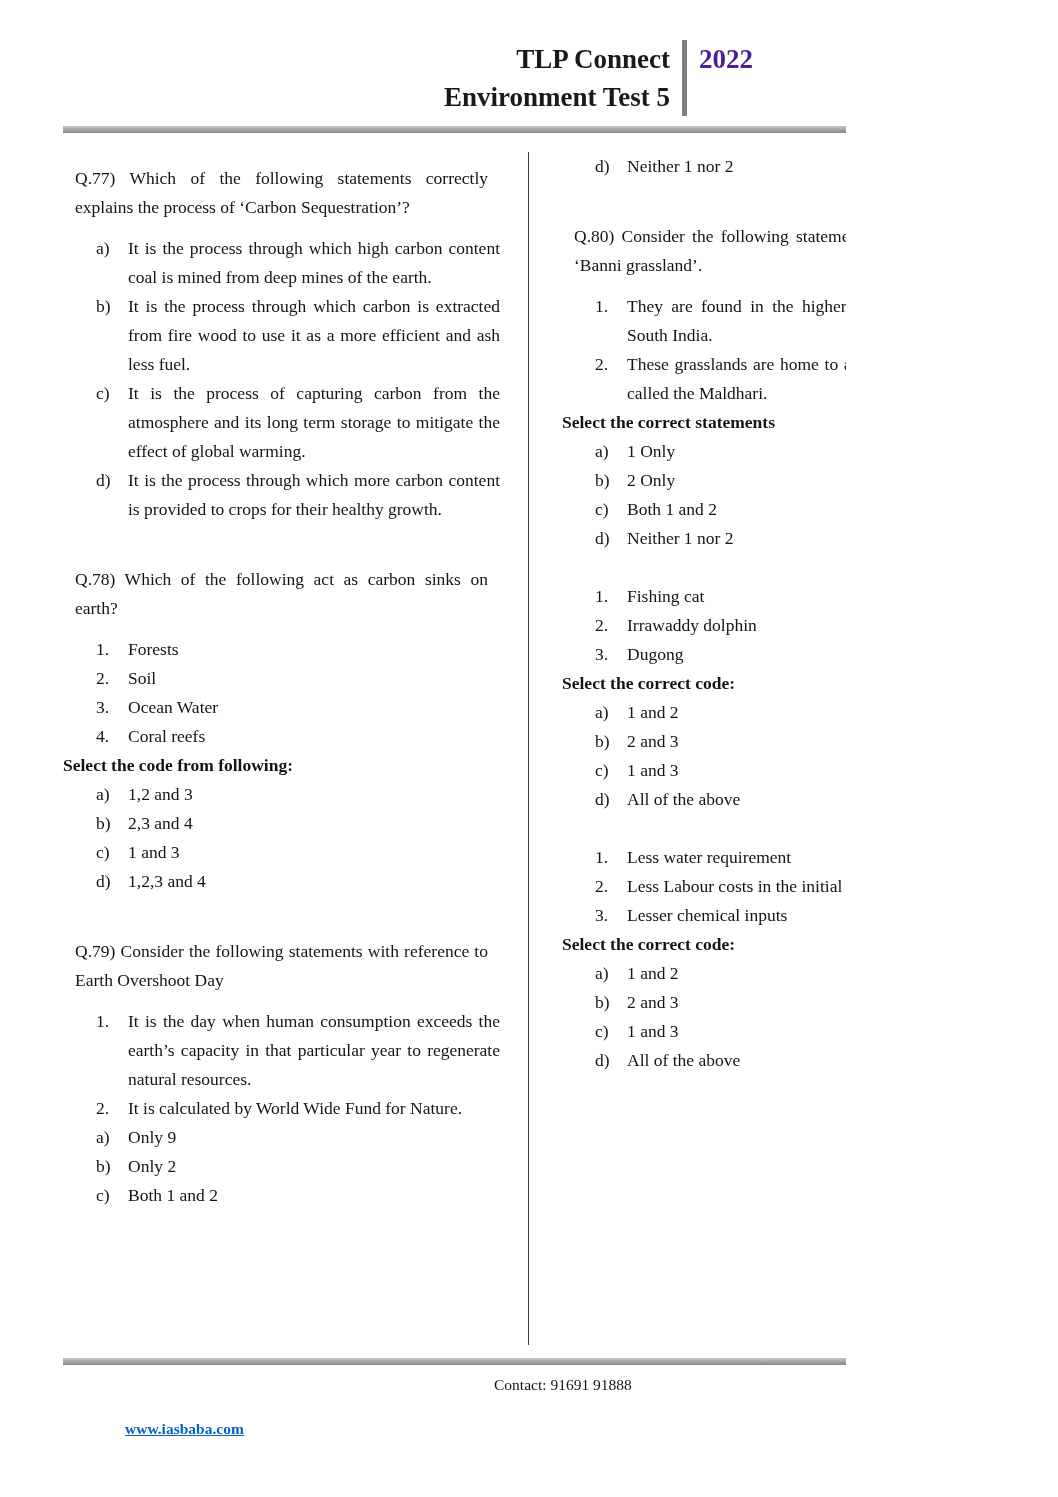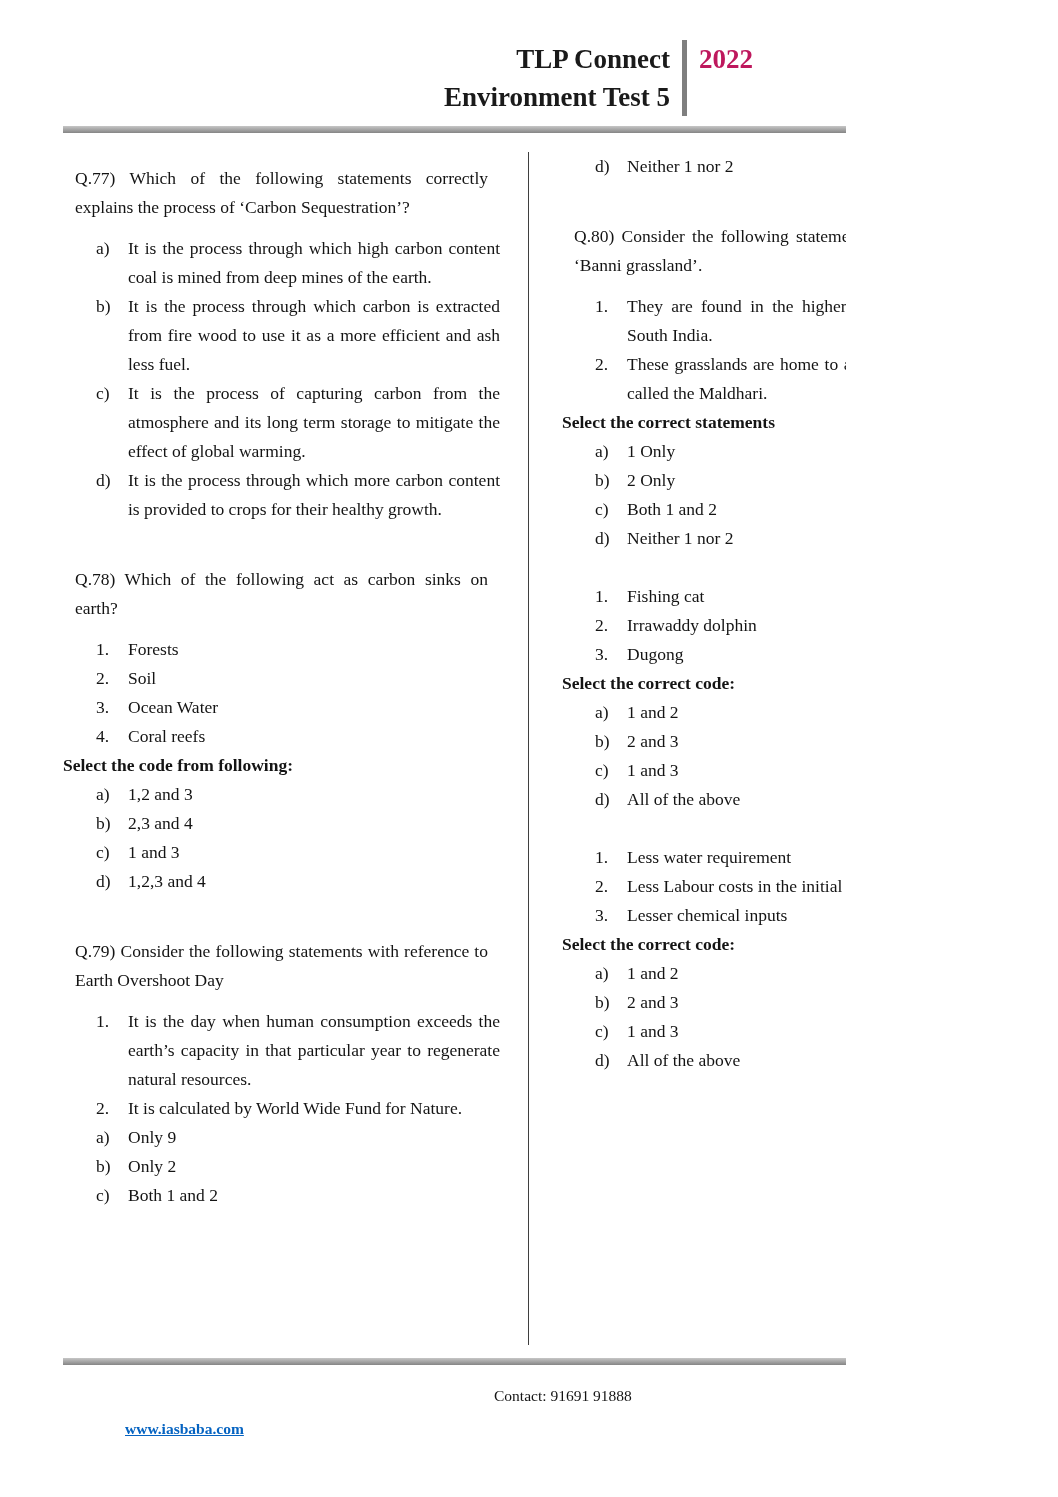--- a/index.html
+++ b/index.html
@@ -29,36 +29,36 @@
   p.stem{margin:12px;text-align:justify;}
   p.lead{margin:0;text-align:justify;font-weight:bold;}
   .item{display:flex;margin-left:33px;}
   .item-label{flex:0 0 32px;}
   .item-text{flex:1;text-align:justify;}
   .gap{height:29px;}
 
   
   .footer{position:absolute;left:0;top:1370px;width:1058px;height:60px;font-size:15.5px;}
   .footer-link{position:absolute;left:125px;top:0;font-weight:bold;text-decoration:underline;cursor:pointer;margin-top:44px;}
-  .footer-contact{position:absolute;left:494px;top:0;color:#141414;margin-top:11px;}
+  .footer-contact{position:absolute;left:494px;top:0;color:#141414;}
   .footer-page{position:absolute;right:76px;top:0;color:#737373;}
   .footer-pageword{position:absolute;right:63px;top:32px;color:#2b2b2b;font-size:13.5px;letter-spacing:2px;}
 </style>
 </head>
 <body>
 
 <div class="page">
 
   <header class="header">
     <div class="header-titles">
       <div>TLP Connect</div>
       <div>Environment Test 5</div>
     </div>
     <div class="header-bar" style="background: rgb(127, 127, 127);"></div>
-    <div class="header-year" style="color: #be185d;">2022</div>
+    <div class="header-year" style="color: #4c1d95;">2022</div>
   </header>
 
   <div class="rule-top"></div>
 
   <div class="divider"></div>
 
   <main class="col-left" id="col-left">
       <p class="stem">Q.77) Which of the following statements correctly explains the process of ‘Carbon Sequestration’?</p>
       <div class="item option">
         <span class="item-label">a)</span>

